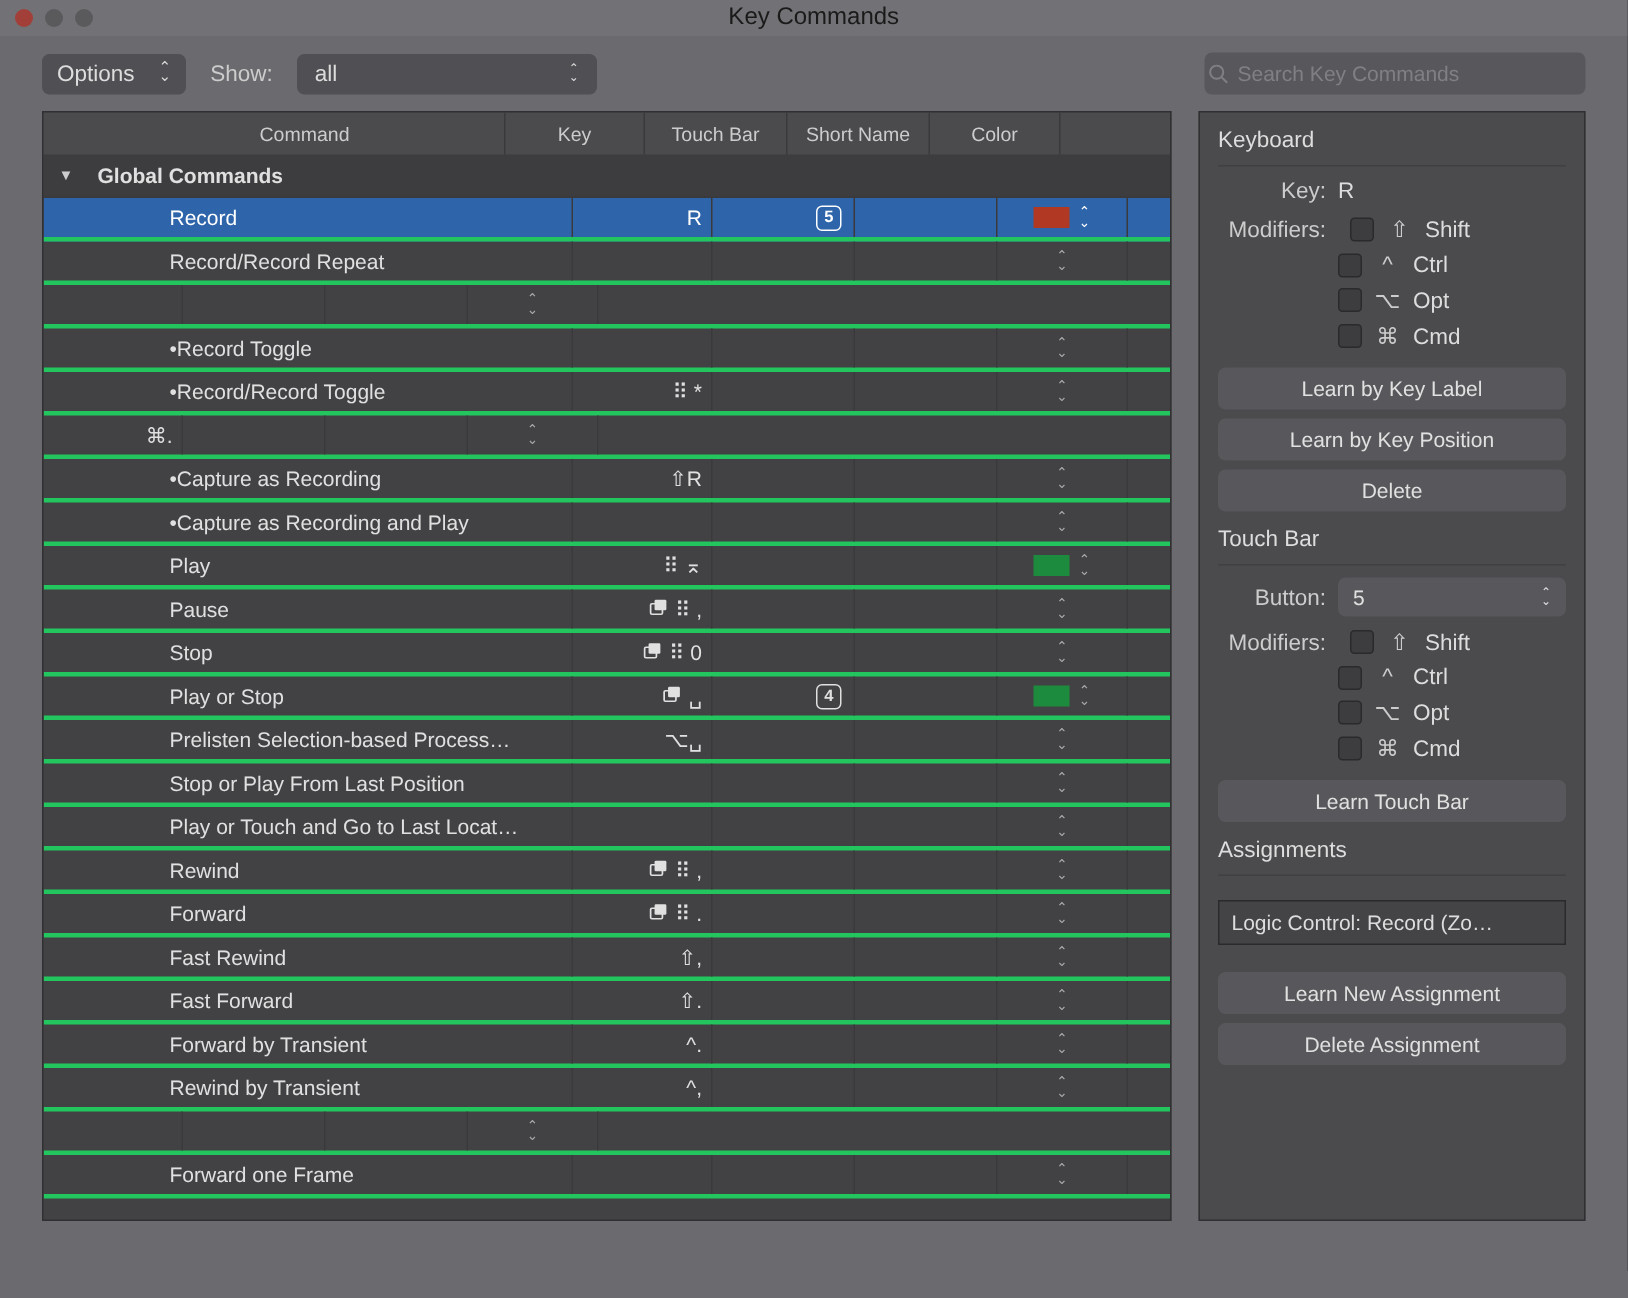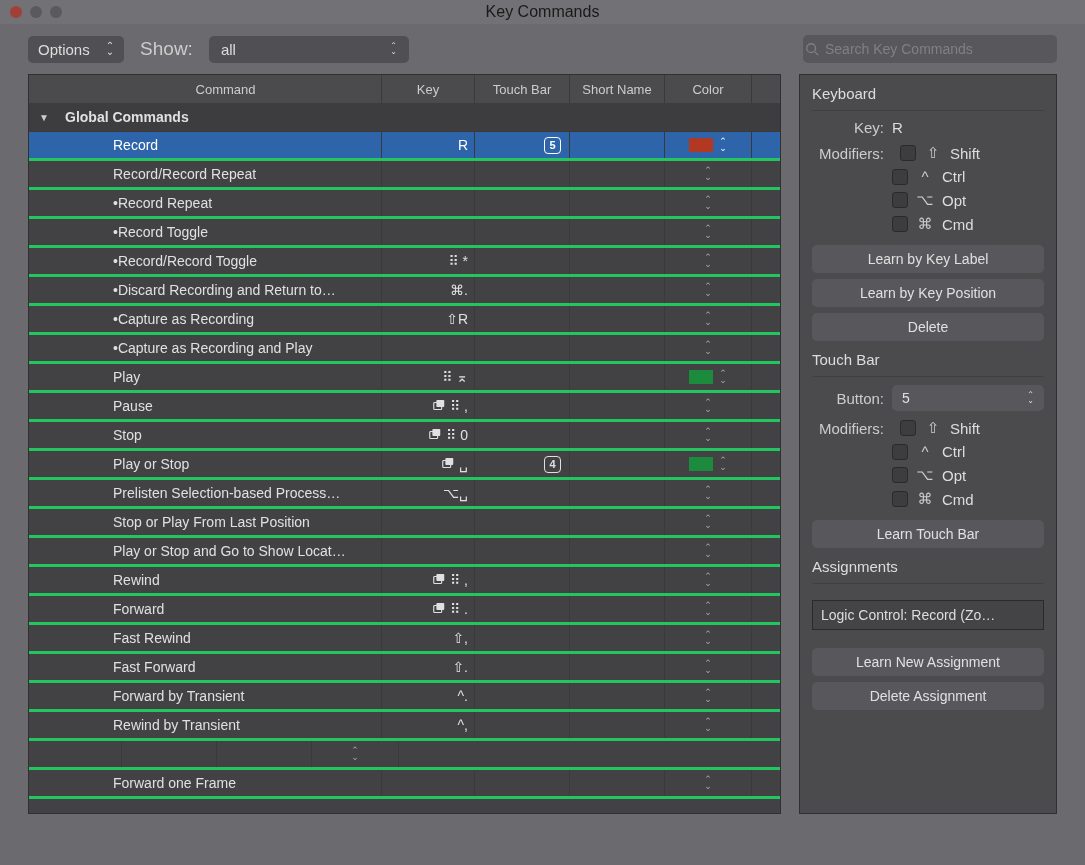--- a/index.html
+++ b/index.html
@@ -7,32 +7,32 @@
 
 .titlebar { height: 24px; background: #727276; display: flex; align-items: center; position: relative; }
 .traffic { display: flex; gap: 8px; padding-left: 10px; }
 .traffic-dot { width: 12px; height: 12px; border-radius: 50%; background: #5a5a5d; }
 .traffic-dot.close { background: #a23f38; }
 .title { position: absolute; left: 0; right: 0; text-align: center; font-size: 16px; color: #1a1a1a; font-weight: 500; }
 
 .toolbar { height: 50px; display: flex; align-items: center; padding: 0 28px; gap: 16px; }
 .btn-options { background: #505054; border: none; color: #ddd; font-size: 15px; padding: 5px 10px; border-radius: 5px; display: flex; align-items: center; gap: 16px; cursor: pointer; }
 .btn-options .chev { font-size: 10px; line-height: 6px; display: flex; flex-direction: column; }
-.show-label { color: #ccc; font-size: 19px; }
+.show-label { color: #ccc; font-size: 15px; }
 .select { background: #505054; border: none; color: #ddd; font-size: 15px; padding: 5px 12px; border-radius: 5px; width: 200px; display: flex; align-items: center; justify-content: space-between; cursor: pointer; }
 .select .chev { font-size: 8px; line-height: 6px; display: flex; flex-direction: column; }
 .spacer { flex: 1; }
 .search { background: #58585c; border: none; border-radius: 5px; padding: 6px 2px; width: 254px; display: flex; align-items: center; gap: 6px; color: #808084; font-size: 14px; }
 .search svg { width: 14px; height: 14px; }
 
 .content { display: flex; padding: 0 28px 28px; gap: 18px; height: 768px; }
 .table-wrap { flex: 1; border: 1px solid #303033; background: #424245; overflow: hidden; display: flex; flex-direction: column; }
 .thead { display: flex; background: #4b4b4e; height: 28px; font-size: 13px; color: #ccc; }
 .th { display: flex; align-items: center; justify-content: center; border-right: 1px solid #3a3a3d; }
-.th.cmd { width: 353px; padding-left: 41px; }
+.th.cmd { width: 308px; padding-left: 41px; }
 .th.key { width: 93px; }
 .th.tb { width: 95px; }
 .th.sn { width: 95px; }
 .th.col { width: 87px; }
 .th.pad { flex: 1; border-right: none; }
 .tbody { flex: 1; overflow-y: auto; overflow-x: hidden; scrollbar-width: thin; scrollbar-color: #909094 #424245; }
 .tbody::-webkit-scrollbar { width: 15px; }
 .tbody::-webkit-scrollbar-thumb { background: #909094; border-radius: 8px; }
 
 .group-row { display: flex; align-items: center; height: 29px; background: #3d3d40; border-bottom: 1px solid #3a3a3d; font-weight: 600; color: #e0e0e0; padding-left: 36px; position: relative; }
@@ -143,21 +143,20 @@
           <div class="c-tb"></div>
           <div class="c-sn"></div>
           <div class="c-col">
             <div class="updown">
               <span>⌃</span>
               <span>⌄</span>
             </div>
           </div>
         </div>
         <div class="cmd-row">
-          <div class="c-name">•Record Repeat</div>
           <div class="c-key"></div>
           <div class="c-tb"></div>
           <div class="c-sn"></div>
           <div class="c-col">
             <div class="updown">
               <span>⌃</span>
               <span>⌄</span>
             </div>
           </div>
         </div>
@@ -181,21 +180,20 @@
           <div class="c-tb"></div>
           <div class="c-sn"></div>
           <div class="c-col">
             <div class="updown">
               <span>⌃</span>
               <span>⌄</span>
             </div>
           </div>
         </div>
         <div class="cmd-row">
-          <div class="c-name">•Discard Recording and Return to…</div>
           <div class="c-key">
             <span>⌘.</span>
           </div>
           <div class="c-tb"></div>
           <div class="c-sn"></div>
           <div class="c-col">
             <div class="updown">
               <span>⌃</span>
               <span>⌄</span>
             </div>
@@ -325,21 +323,21 @@
           <div class="c-tb"></div>
           <div class="c-sn"></div>
           <div class="c-col">
             <div class="updown">
               <span>⌃</span>
               <span>⌄</span>
             </div>
           </div>
         </div>
         <div class="cmd-row">
-          <div class="c-name">Play or Stop and Go to Show Locat…</div>
+          <div class="c-name">Play or Touch and Go to Last Locat…</div>
           <div class="c-key"></div>
           <div class="c-tb"></div>
           <div class="c-sn"></div>
           <div class="c-col">
             <div class="updown">
               <span>⌃</span>
               <span>⌄</span>
             </div>
           </div>
         </div>

